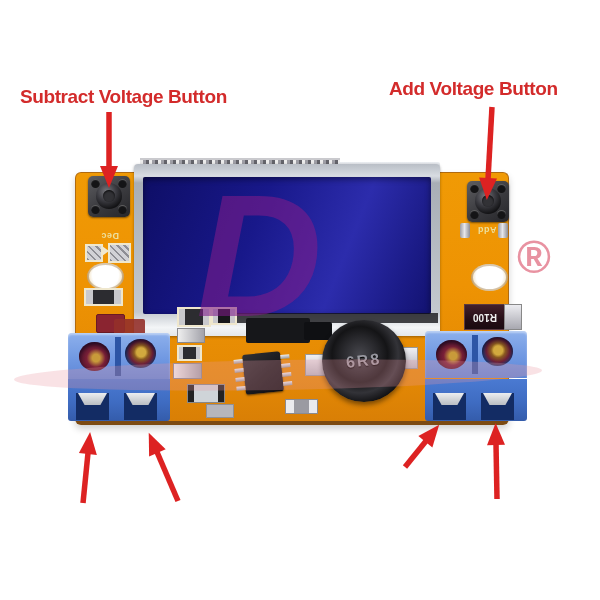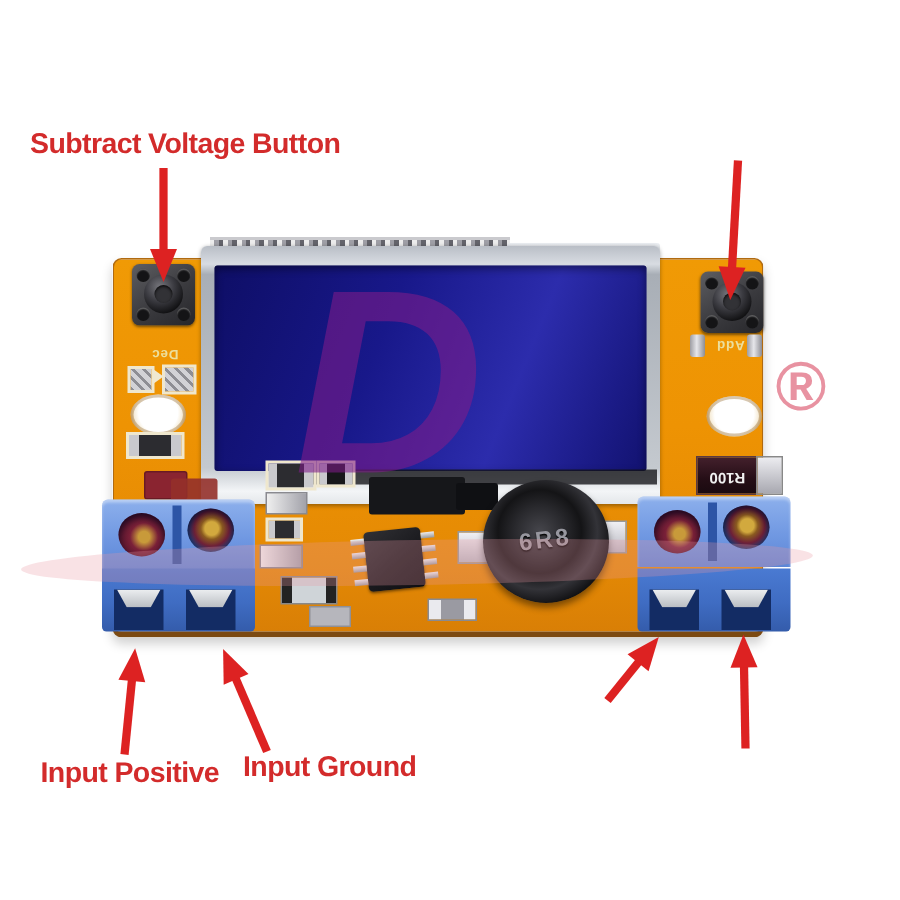--- a/index.html
+++ b/index.html
@@ -284,16 +284,15 @@
     </defs>
     <line class="arrow" x1="109" y1="112" x2="109" y2="167" marker-end="url(#ah)"></line>
     <line class="arrow" x1="492" y1="107" x2="488" y2="179" marker-end="url(#ah)"></line>
     <line class="arrow" x1="83" y1="503" x2="88" y2="453" marker-end="url(#ah)"></line>
     <line class="arrow" x1="178" y1="501" x2="157" y2="452" marker-end="url(#ah)"></line>
     <line class="arrow" x1="405" y1="467" x2="426" y2="441" marker-end="url(#ah)"></line>
     <line class="arrow" x1="497" y1="499" x2="496" y2="444" marker-end="url(#ah)"></line>
   </svg>
 
   <div class="lbl lbl-subtract">Subtract Voltage Button</div>
-  <div class="lbl lbl-inpos">Input Positive</div>
-  <div class="lbl lbl-ingnd">Input Ground</div>
+  <div class="lbl lbl-add">Add Voltage Button</div>
 
 </div>
 
 </body></html>

